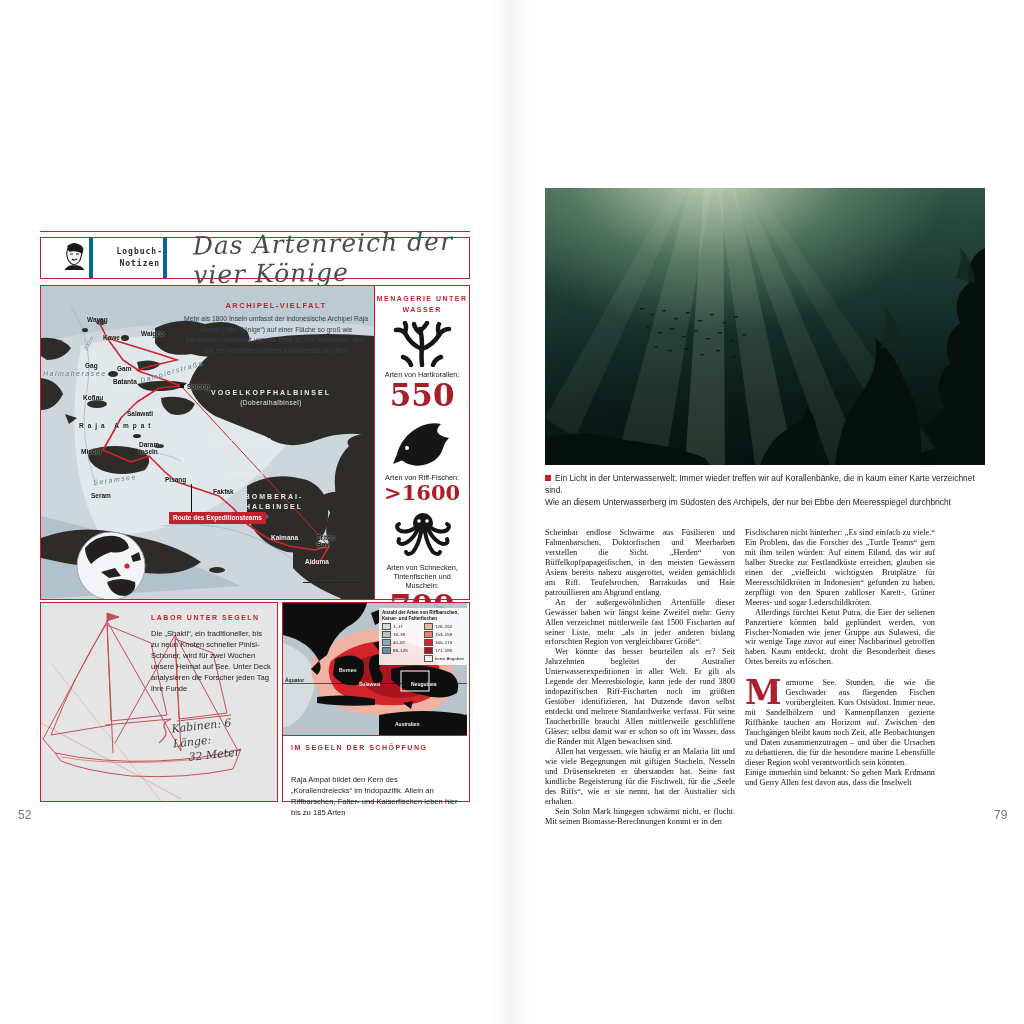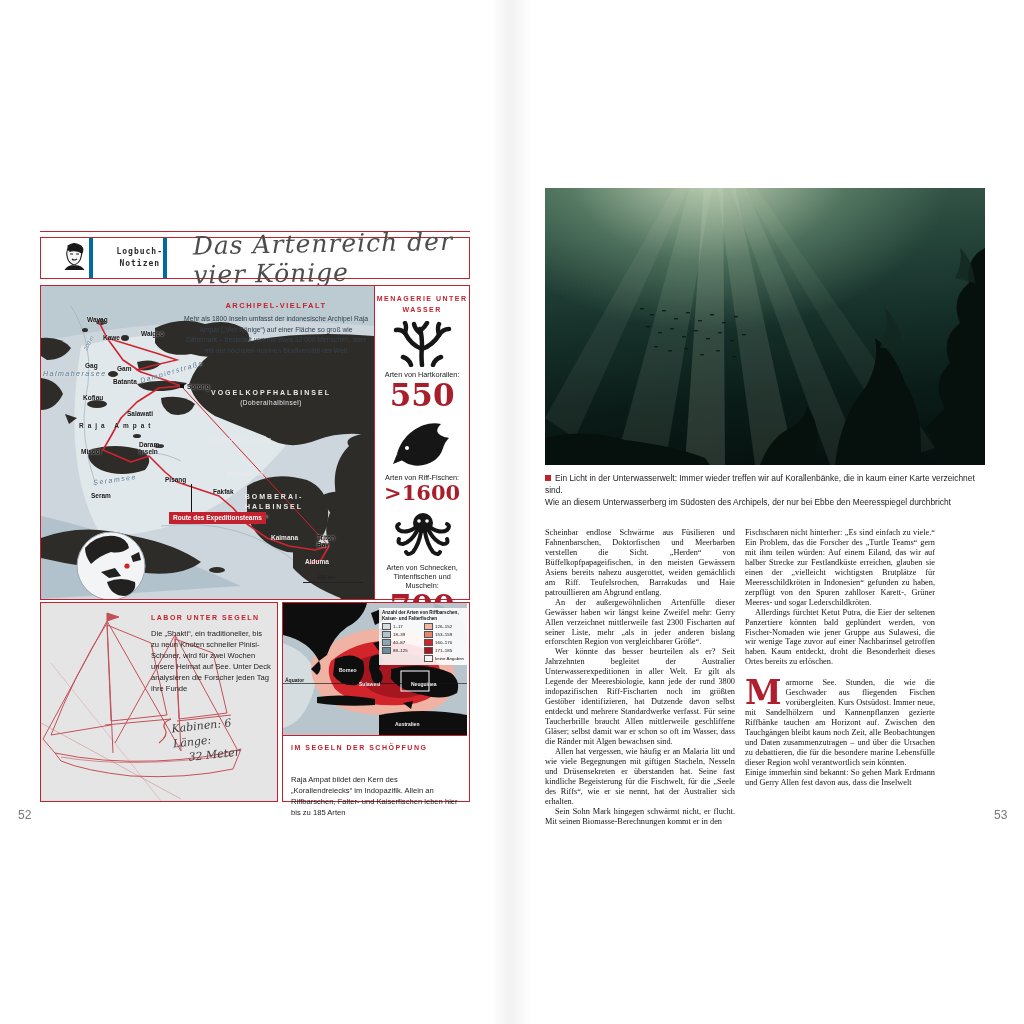--- a/index.html
+++ b/index.html
@@ -469,31 +469,31 @@
 </div>
 
 <div class="abs caption">
   <div><span class="cap-bullet"></span><span>Ein Licht in der Unterwasserwelt: Immer wieder treffen wir auf Korallenbänke, die in kaum einer Karte verzeichnet sind.</span></div>
   <div>Wie an diesem Unterwasserberg im Südosten des Archipels, der nur bei Ebbe den Meeresspiegel durchbricht</div>
 </div>
 
 <div class="col col1">
 
 <p>Scheinbar endlose Schwärme aus Füsilieren und Fahnenbarschen, Doktorfischen und Meerbarben verstellen die Sicht. „Herden“ von Büffelkopfpapageifischen, in den meisten Gewässern Asiens bereits nahezu ausgerottet, weiden gemächlich am Riff. Teufelsrochen, Barrakudas und Haie patrouillieren am Abgrund entlang.</p>
-    <p>An der außergewöhnlichen Artenfülle dieser Gewässer haben wir längst keine Zweifel mehr: Gerry Allen verzeichnet mittlerweile fast 2300 Fischarten auf seiner Liste, mehr „als in jeder anderen bislang erforschten Region von vergleichbarer Größe“.</p>
+    <p>An der außergewöhnlichen Artenfülle dieser Gewässer haben wir längst keine Zweifel mehr: Gerry Allen verzeichnet mittlerweile fast 1500 Fischarten auf seiner Liste, mehr „als in jeder anderen bislang erforschten Region von vergleichbarer Größe“.</p>
     <p>Wer könnte das besser beurteilen als er? Seit Jahrzehnten begleitet der Australier Unterwasserexpeditionen in aller Welt. Er gilt als Legende der Meeresbiologie, kann jede der rund 3800 indopazifischen Riff-Fischarten noch im größten Gestöber identifizieren, hat Dutzende davon selbst entdeckt und mehrere Standardwerke verfasst. Für seine Taucherbrille braucht Allen mittlerweile geschliffene Gläser; selbst damit war er schon so oft im Wasser, dass die Ränder mit Algen bewachsen sind.</p>
     <p>Allen hat vergessen, wie häufig er an Malaria litt und wie viele Begegnungen mit giftigen Stacheln, Nesseln und Drüsensekreten er überstanden hat. Seine fast kindliche Begeisterung für die Fischwelt, für die „Seele des Riffs“, wie er sie nennt, hat der Australier sich erhalten.</p>
     <p>Sein Sohn Mark hingegen schwärmt nicht, er flucht. Mit seinen Biomasse-Berechnungen kommt er in den</p>
   </div>
 
 <div class="col col2">
   <span>
     
   <p>Fischscharen nicht hinterher: „Es sind einfach zu viele.“ Ein Problem, das die Forscher des „Turtle Teams“ gern mit ihm teilen würden: Auf einem Eiland, das wir auf halber Strecke zur Festlandküste erreichen, glauben sie einen der „vielleicht wichtigsten Brutplätze für Meeresschildkröten in Indonesien“ gefunden zu haben, zerpflügt von den Spuren zahlloser Karett-, Grüner Meeres- und sogar Lederschildkröten.</p><p>Allerdings fürchtet Ketut Putra, die Eier der seltenen Panzertiere könnten bald geplündert werden, von Fischer-Nomaden wie jener Gruppe aus Sulawesi, die wir wenige Tage zuvor auf einer Nachbarinsel getroffen haben. Kaum entdeckt, droht die Besonderheit dieses Ortes bereits zu erlöschen.</p></span>
   <p class="sectgap">
     <span class="dropcap">M</span><span>armorne See. Stunden, die wie die Geschwader aus fliegenden Fischen vorübergleiten. Kurs Ostsüdost. Immer neue, mit Sandelhölzern und Kannenpflanzen gezierte Riffbänke tauchen am Horizont auf. Zwischen den Tauchgängen bleibt kaum noch Zeit, alle Beobachtungen und Daten zusammenzutragen – und über die Ursachen zu debattieren, die für die besondere marine Lebensfülle dieser Region wohl verantwortlich sein könnten.</span>
   </p>
   <span>
     
   <p>Einige immerhin sind bekannt: So gehen Mark Erdmann und Gerry Allen fest davon aus, dass die Inselwelt</p></span>
 </div>
 
-<div class="abs pagenum" style="left:994px;top:808px">53</div>
+<div class="abs pagenum" style="left:994px;top:808px">79</div>
 
 </body></html>

